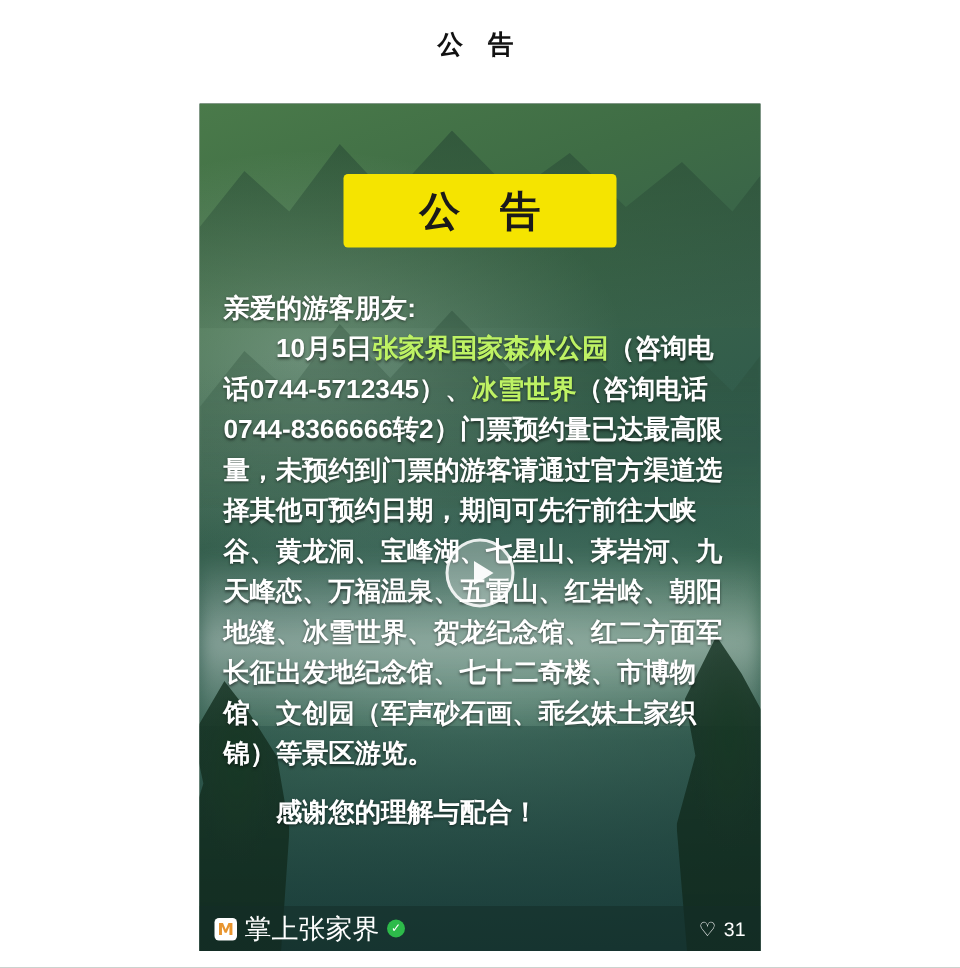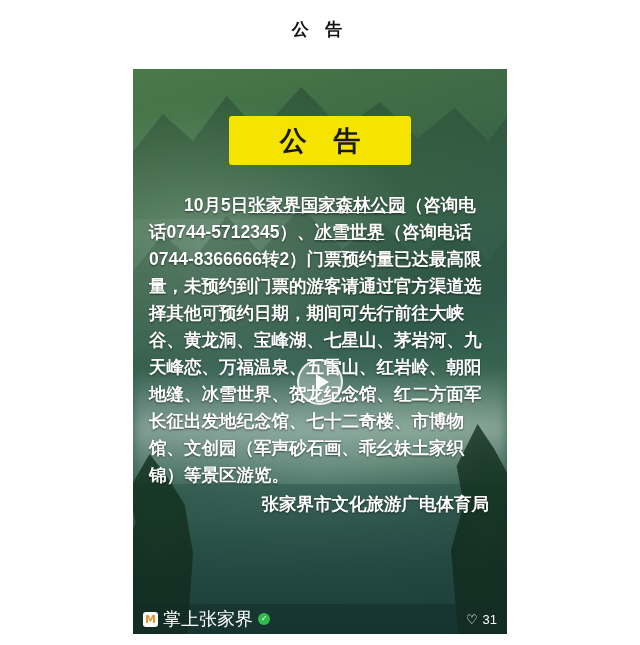--- a/index.html
+++ b/index.html
@@ -111,21 +111,21 @@
     top: 123px;
     color: #ffffff;
     font-size: 17.5px;
     line-height: 27px;
     font-weight: bold;
     text-shadow: 0 1px 2px rgba(0,0,0,0.55);
     font-family: "Liberation Sans", sans-serif;
   }
   .salutation { display: block; margin-bottom: 0px; }
   .para { display: block; text-indent: 35px; }
-  .hl { color: #ffffff; text-decoration: underline; }
+  .hl { color: #bef264; }
   .thanks {
     display: block;
     margin-top: 12px;
     text-indent: 35px;
   }
   .sign {
     display: block;
     text-align: right;
     margin-top: 2px;
     padding-right: 4px;
@@ -227,22 +227,23 @@
       <div class="bg-water"></div>
       <div class="bg-tree left"></div>
       <div class="bg-tree right"></div>
     </div>
 
     <div class="banner">
       <span class="banner-text">公  告</span>
     </div>
 
     <div class="notice-body">
+      <span class="salutation">亲爱的游客朋友:</span>
       <span class="para"><span>10月5日</span><span class="hl">张家界国家森林公园</span><span>（咨询电话0744-5712345）、</span><span class="hl">冰雪世界</span><span>（咨询电话0744-8366666转2）门票预约量已达最高限量，未预约到门票的游客请通过官方渠道选择其他可预约日期，期间可先行前往大峡谷、黄龙洞、宝峰湖、七星山、茅岩河、九天峰恋、万福温泉、五雷山、红岩岭、朝阳地缝、冰雪世界、贺龙纪念馆、红二方面军长征出发地纪念馆、七十二奇楼、市博物馆、文创园（军声砂石画、乖幺妹土家织锦）等景区游览。</span></span>
-      <span class="sign">张家界市文化旅游广电体育局</span>
+      <span class="thanks">感谢您的理解与配合！</span>
     </div>
 
     <div class="play-button">
       <div class="tri"></div>
     </div>
 
     <div class="card-footer">
       <div class="author">
         <span class="author-badge">M</span>
         <span class="author-name">掌上张家界</span>

